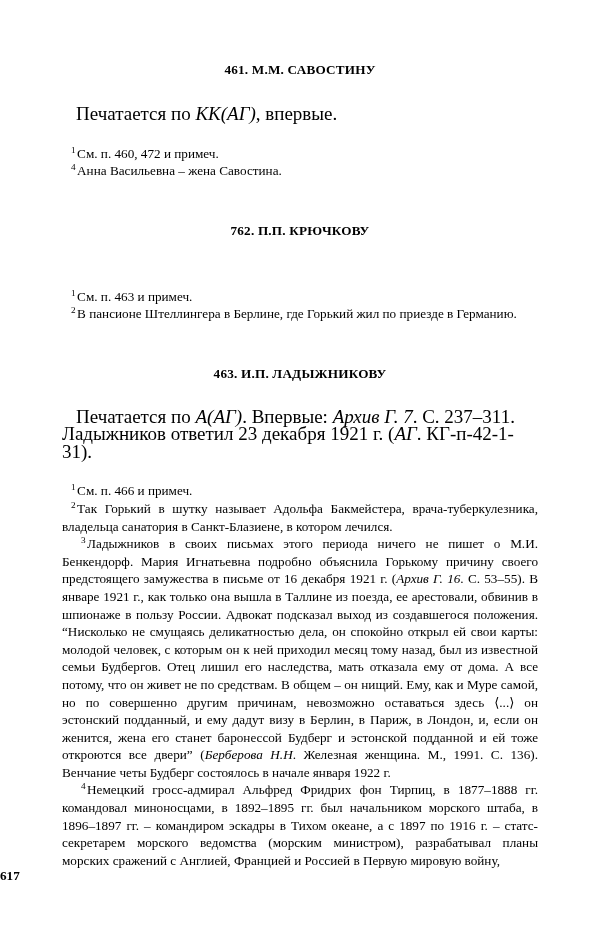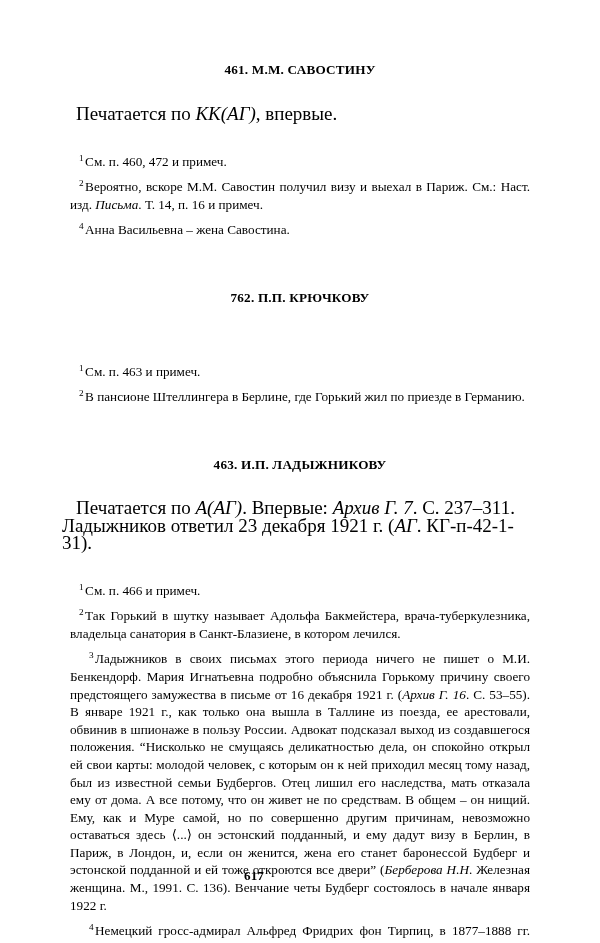--- a/index.html
+++ b/index.html
@@ -41,21 +41,21 @@
     text-indent: 14px;
   }
   .source-line.cont {
     text-indent: 0;
   }
 
   .note {
     font-size: 13.2px;
     line-height: 17.6px;
     text-align: justify;
-    margin: 8px;
+    margin: 0;
     text-indent: 9px;
     hyphens: manual;
     font-family: Liberation Serif, serif;
   }
   .note.big-indent {
     text-indent: 19px;
   }
 
   sup.fn {
     font-size: 9.2px;
@@ -63,21 +63,20 @@
     line-height: 0;
     margin-right: 1.5px;
   }
 
   i, .it { font-style: italic; }
 
   .page-number {
     position: absolute;
     left: 0;
     width: 508px;
-    text-align: center;
     font-size: 13.2px;
     font-weight: bold;
   }
 
   
   .sp-a { height: 62px; }
   .sp-b { height: 27px; }
   .sp-c { height: 22px; }
   .sp-d { height: 43px; }
   .sp-e { height: 26px; }
@@ -93,21 +92,20 @@
     <h2 class="letter-heading">461. М.М. САВОСТИНУ</h2>
 
     <div class="sp-b"></div>
 
     <p class="source-line"><span>Печатается по </span><i>КК(АГ)</i><span>, впервые.</span></p>
 
     <div class="sp-c"></div>
 
     <p class="note"><sup class="fn">1</sup><span>См. п. 460, 472 и примеч.</span></p>
 
-    <p class="note"><sup class="fn">2</sup><span>Вероятно, вскоре М.М. Савостин получил визу и выехал в Париж. См.: Наст. изд. </span><i>Письма</i><span>. Т. 14, п. 16 и примеч.</span></p>
 
 
     <p class="note"><sup class="fn">4</sup><span>Анна Васильевна – жена Савостина.</span></p>
 
     <div class="sp-d"></div>
 
     <h2 class="letter-heading">762. П.П. КРЮЧКОВУ</h2>
 
     <div class="sp-b"></div>
 

